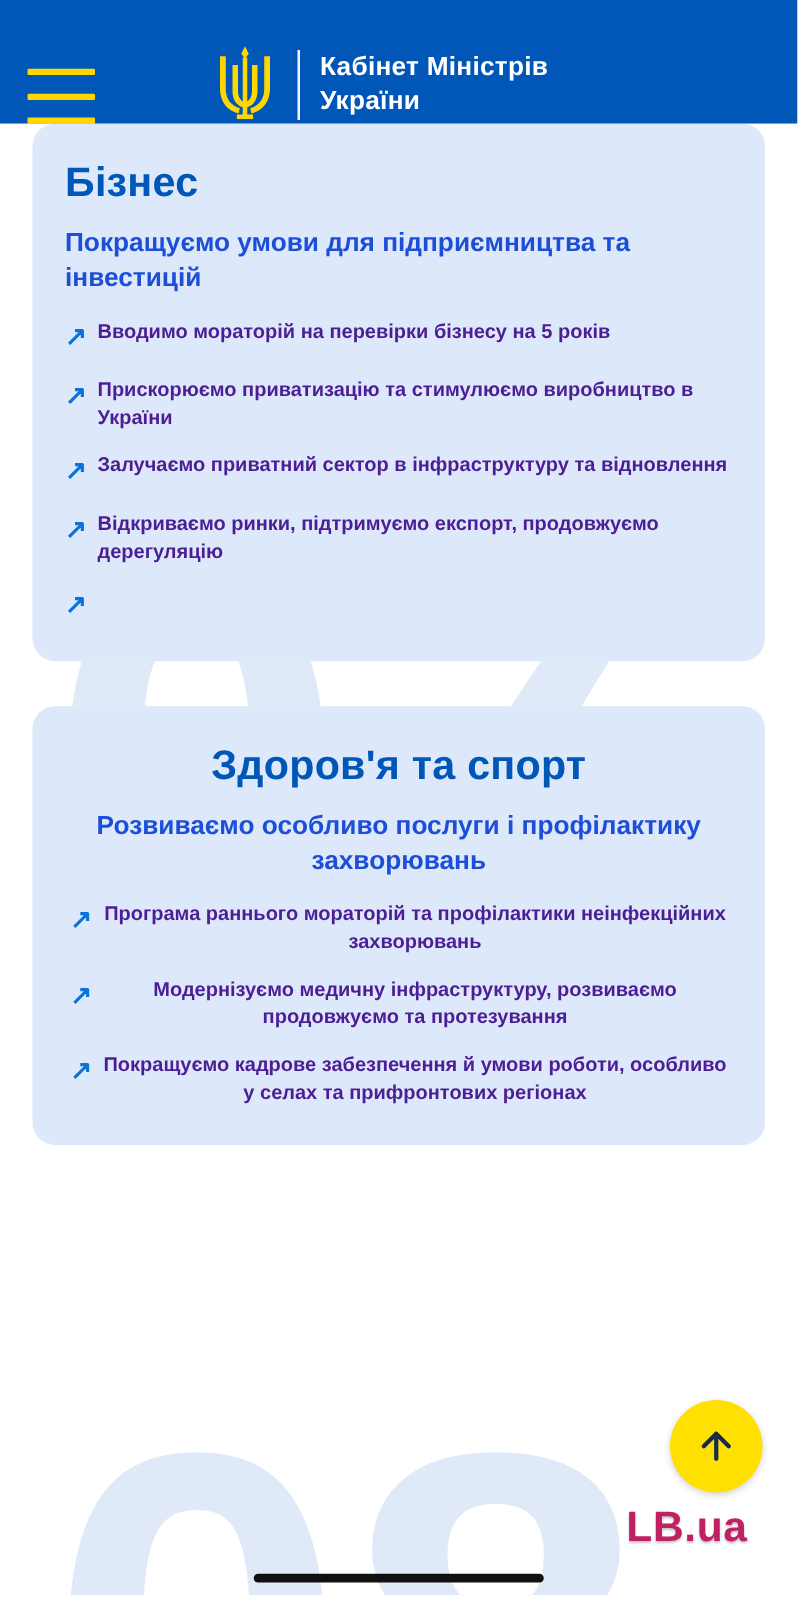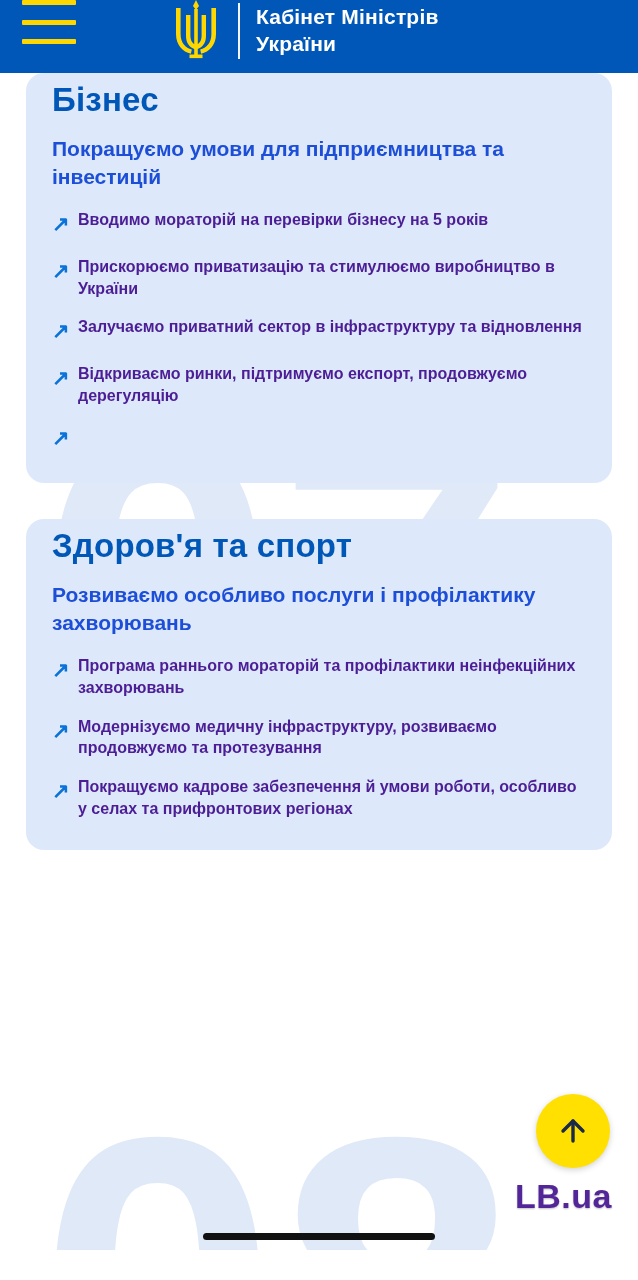--- a/index.html
+++ b/index.html
@@ -11,24 +11,24 @@
     height: 1280px;
     background: #ffffff;
     font-family: "Liberation Sans", sans-serif;
     overflow: hidden;
     position: relative;
   }
 
   
   .header {
     position: relative;
-    height: 73px;
+    height: 99px;
     background: #0057B8;
     display: flex;
-    align-items: flex-start;
+    align-items: flex-end;
     box-sizing: border-box;
     padding: 0 20px;
   }
   .burger {
     width: 54px;
     height: 44px;
     margin-left: 2px;
     display: flex;
     flex-direction: column;
     justify-content: space-between;
@@ -96,24 +96,24 @@
     top: 1000px;
     color: #dfe9f8;
   }
 
   .card {
     position: relative;
     z-index: 2;
     background: #DDE9FA;
     border-radius: 18px;
     margin: 12px 26px;
-    padding: 8px 26px 30px 26px;
+    padding: 28px 26px 30px 26px;
     box-sizing: border-box;
   }
-  .card + .card { margin-top: 36px; }
+  .card + .card { margin-top: 36px; text-align: center; }
 
   .card-title {
     color: #0057B8;
     font-size: 33px;
     font-weight: bold;
     margin: 0 0 16px 0;
     letter-spacing: 0.2px;
   }
   .card-subtitle {
     color: #1d4ed8;
@@ -163,26 +163,26 @@
     justify-content: center;
     z-index: 6;
     box-shadow: 0 2px 6px rgba(0,0,0,0.18);
     cursor: pointer;
   }
   .fab svg { display: block; }
 
   
   .lb-logo {
     position: absolute;
-    right: 26px;
+    right: 40px;
     bottom: 34px;
     z-index: 5;
     font-size: 34px;
     font-weight: bold;
-    color: #4c1d95;
+    color: #be185d;
     text-shadow: 0 1px 2px rgba(0,0,0,0.25);
     letter-spacing: 0.5px;
     opacity: 0.96;
   }
 
   
   .home-indicator {
     position: absolute;
     left: 50%;
     transform: translateX(-50%);

